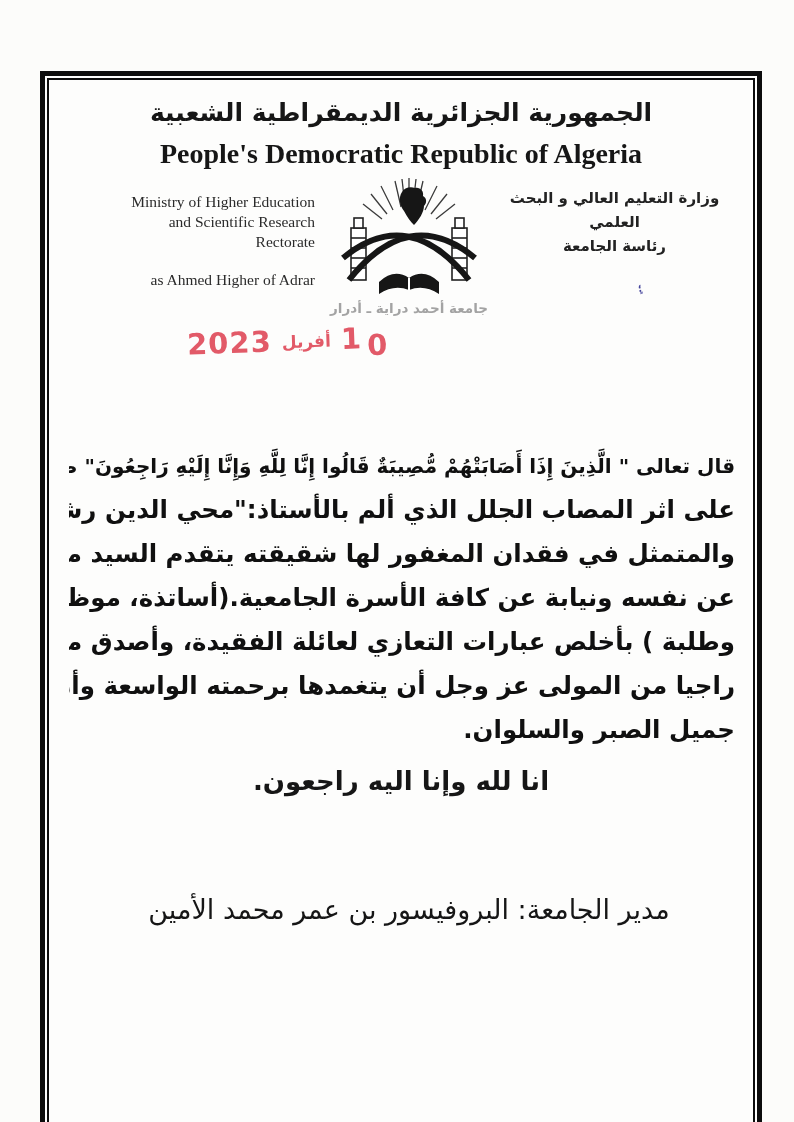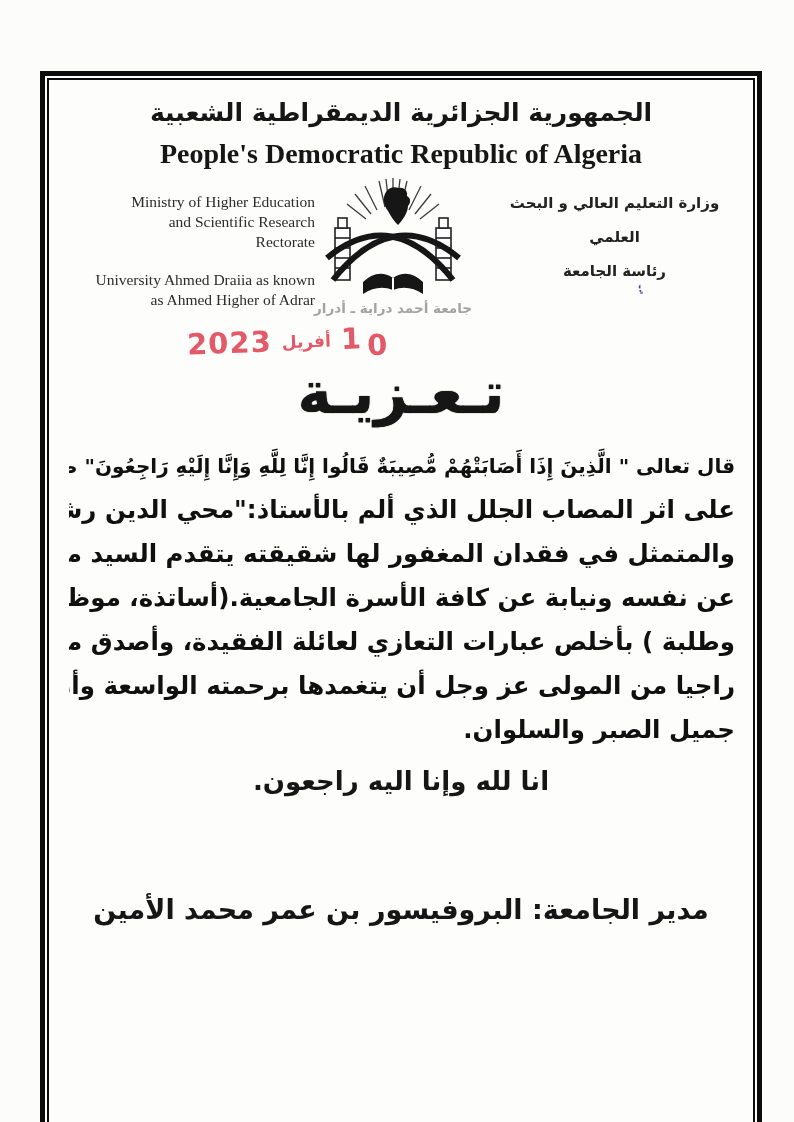--- a/index.html
+++ b/index.html
@@ -24,24 +24,24 @@
     position:absolute;top:62px;left:0;width:100%;text-align:center;
     font-family:"Liberation Serif",serif;font-size:28px;font-weight:700;
   }
   .hdr-left{
     position:absolute;left:40px;top:116px;width:230px;text-align:right;
     font-family:"Liberation Serif",serif;font-size:15.5px;line-height:20px;color:#2b2b2b;
   }
   .hdr-left .grp2{margin-top:18px;}
   .hdr-right{
     position:absolute;right:10px;top:110px;width:265px;text-align:center;
-    direction:rtl;font-size:15px;font-weight:700;line-height:34px;color:#222;
+    direction:rtl;font-size:15px;font-weight:700;line-height:24px;color:#222;
   }
   .logo{
-    position:absolute;left:268px;top:100px;width:160px;text-align:center;
+    position:absolute;left:284px;top:100px;width:160px;text-align:center;
   }
   .logo svg{display:block;margin:0 auto;}
   .logo-caption{
     margin-top:-4px;color:#a3a3a3;font-size:13.5px;font-weight:700;direction:rtl;
     letter-spacing:0px;
   }
   .ink-mark{
     position:absolute;right:115px;top:207px;color:#26268c;font-size:10px;
     transform:rotate(-12deg);opacity:.85;font-weight:700;
   }
@@ -69,39 +69,38 @@
     font-size:24.5px;line-height:44px;white-space:nowrap;overflow:hidden;
     letter-spacing:-0.5px;
   }
   .bline.first{font-size:20px;}
   .bline.last{text-align:right;text-align-last:right;}
   .istirja{
     position:absolute;top:690px;left:0;width:100%;text-align:center;
     direction:rtl;font-size:26px;font-weight:700;
   }
   .signature{
-    position:absolute;top:818px;left:0;width:100%;text-align:center;
-    direction:rtl;font-size:27px;font-weight:700;letter-spacing:0px;
+    position:absolute;top:818px;left:8px;width:100%;text-align:center;
+    direction:rtl;font-size:27px;font-weight:400;letter-spacing:0px;
   }
 </style>
 </head>
 <body>
 
 <div class="frame">
   <div class="frame-inner"></div>
 
   <div class="republic-ar">الجمهورية الجزائرية الديمقراطية الشعبية</div>
   <div class="republic-en">People's Democratic Republic of Algeria</div>
 
   <div class="hdr-left">
     <div>Ministry of Higher Education</div>
     <div>and Scientific Research</div>
     <div>Rectorate</div>
     <div class="grp2">
-      <div>University Ahmed Draiia as known</div>
       <div>as Ahmed Higher of Adrar</div>
     </div>
   </div>
 
   <div class="logo">
     <svg width="160" height="128" viewBox="0 0 160 128">
 
       <g stroke="#3a3a3a" stroke-width="1.3">
         <line x1="80" y1="30" x2="80" y2="2"></line>
         <line x1="72" y1="31" x2="66" y2="5"></line>
@@ -158,21 +157,20 @@
 
   <div class="stamp" style="color: rgb(226, 90, 104);">
     <span class="yr">2023</span>
     <span class="mo">أفريل</span>
     <span class="dd">
       <span class="d1">1</span>
       <span class="d2">0</span>
     </span>
   </div>
 
-  <div class="big-title">تـعـزيـة</div>
 
   <div class="body-text">
     <div class="bline first">قال تعالى " الَّذِينَ إِذَا أَصَابَتْهُمْ مُّصِيبَةٌ قَالُوا إِنَّا لِلَّهِ وَإِنَّا إِلَيْهِ رَاجِعُونَ" صدق الله العظيم</div>
     <div class="bline">على اثر المصاب الجلل الذي ألم بالأستاذ:"محي الدين رشيد "</div>
     <div class="bline">والمتمثل في فقدان المغفور لها شقيقته يتقدم السيد مدير الجامعة أصالة</div>
     <div class="bline">عن نفسه ونيابة عن كافة الأسرة الجامعية.(أساتذة، موظفين، عمال</div>
     <div class="bline">وطلبة ) بأخلص عبارات التعازي لعائلة الفقيدة، وأصدق مشاعر المواساة</div>
     <div class="bline">راجيا من المولى عز وجل أن يتغمدها برحمته الواسعة وأن يلهم ذويها</div>
     <div class="bline last">جميل الصبر والسلوان.</div>
   </div>

